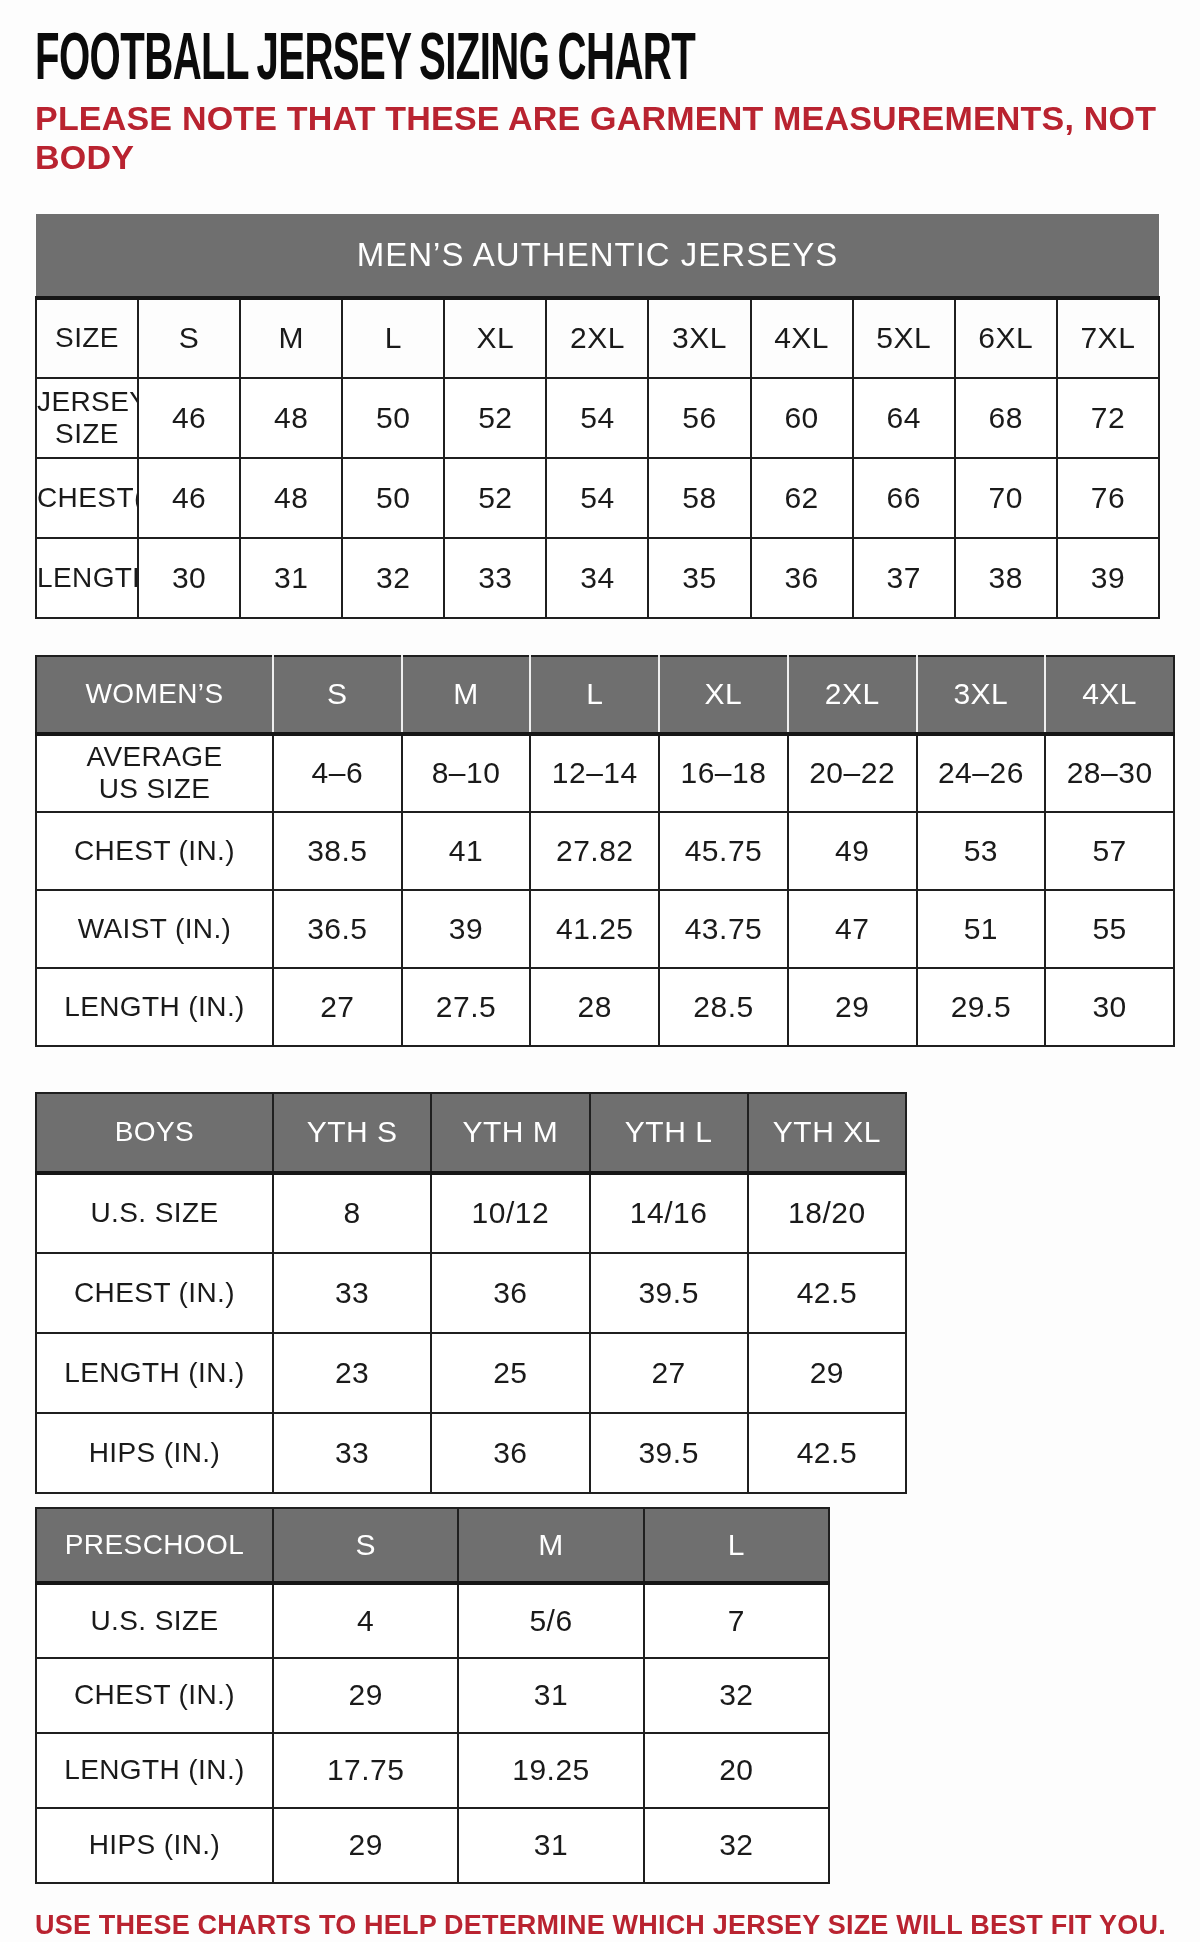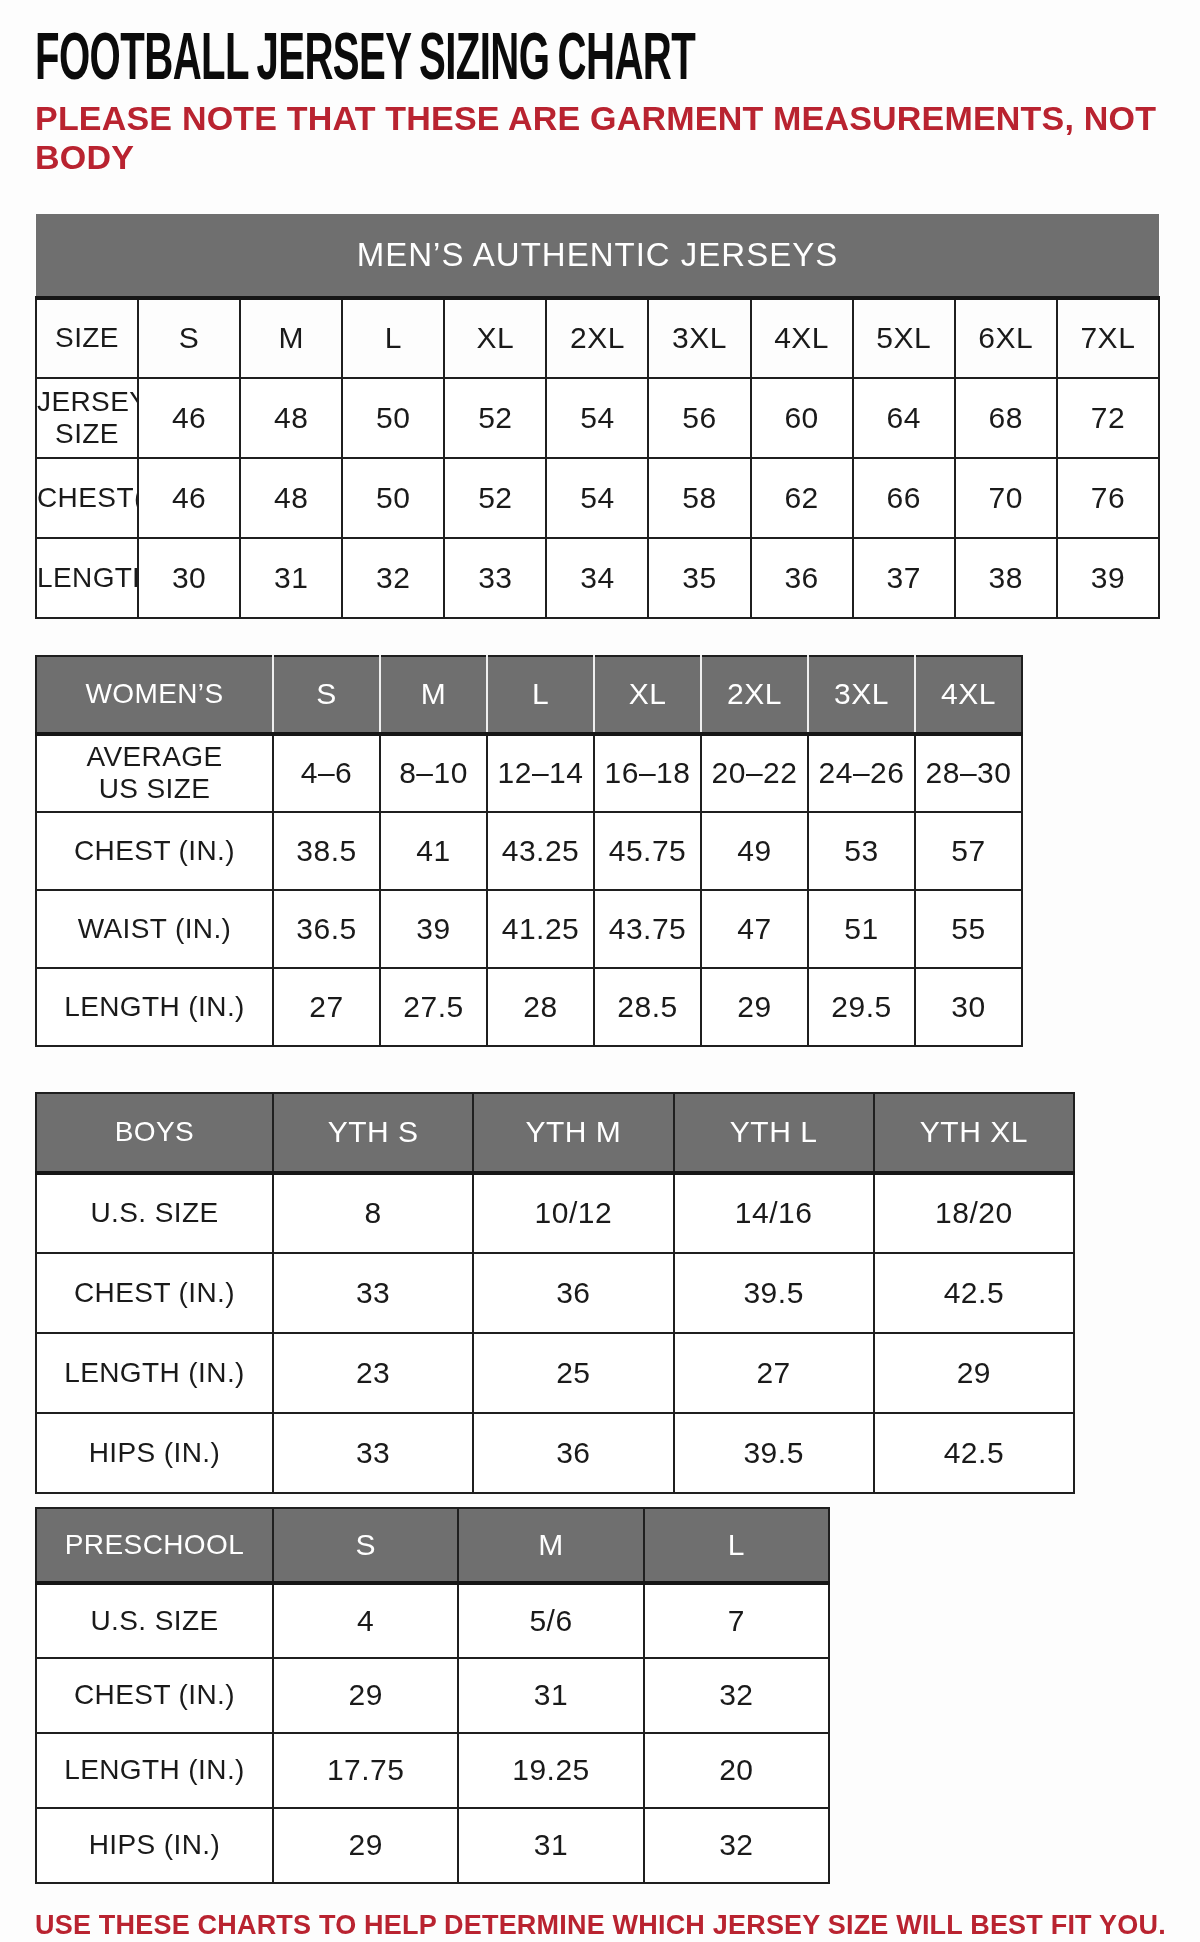--- a/index.html
+++ b/index.html
@@ -72,23 +72,23 @@
     background:#fdfdfd;
     color:var(--ink);
     font-weight:400;
   }
   
   .t-womens tr.gray-head th{border-right-color:#efefef;}
   .t-womens tr.gray-head th:last-child{border-right-color:var(--line);}
   .t-mens{width:1125px;margin-top:36px;}
   .t-mens tr{height:80px;}
   .t-mens tr.banner-row{height:84px;}
-  .t-womens{width:988px;margin-top:36px;}
+  .t-womens{width:1140px;margin-top:36px;}
   .t-womens tr{height:78px;}
-  .t-boys{width:1040px;margin-top:45px;}
+  .t-boys{width:872px;margin-top:45px;}
   .t-boys tr{height:80px;}
   .t-preschool{width:795px;margin-top:13px;}
   .t-preschool tr{height:75px;}
   .footer{
     margin:26px 0 0 0;
     color:var(--red);
     font-weight:700;
     font-size:27px;
     letter-spacing:0.2px;
     white-space:nowrap;
@@ -188,21 +188,21 @@
           <td class="val">12–14</td>
           <td class="val">16–18</td>
           <td class="val">20–22</td>
           <td class="val">24–26</td>
           <td class="val">28–30</td>
         </tr>
         <tr>
           <td class="lbl">CHEST (IN.)</td>
           <td class="val">38.5</td>
           <td class="val">41</td>
-          <td class="val">43.25</td>
+          <td class="val">27.82</td>
           <td class="val">45.75</td>
           <td class="val">49</td>
           <td class="val">53</td>
           <td class="val">57</td>
         </tr>
         <tr>
           <td class="lbl">WAIST (IN.)</td>
           <td class="val">36.5</td>
           <td class="val">39</td>
           <td class="val">41.25</td>

